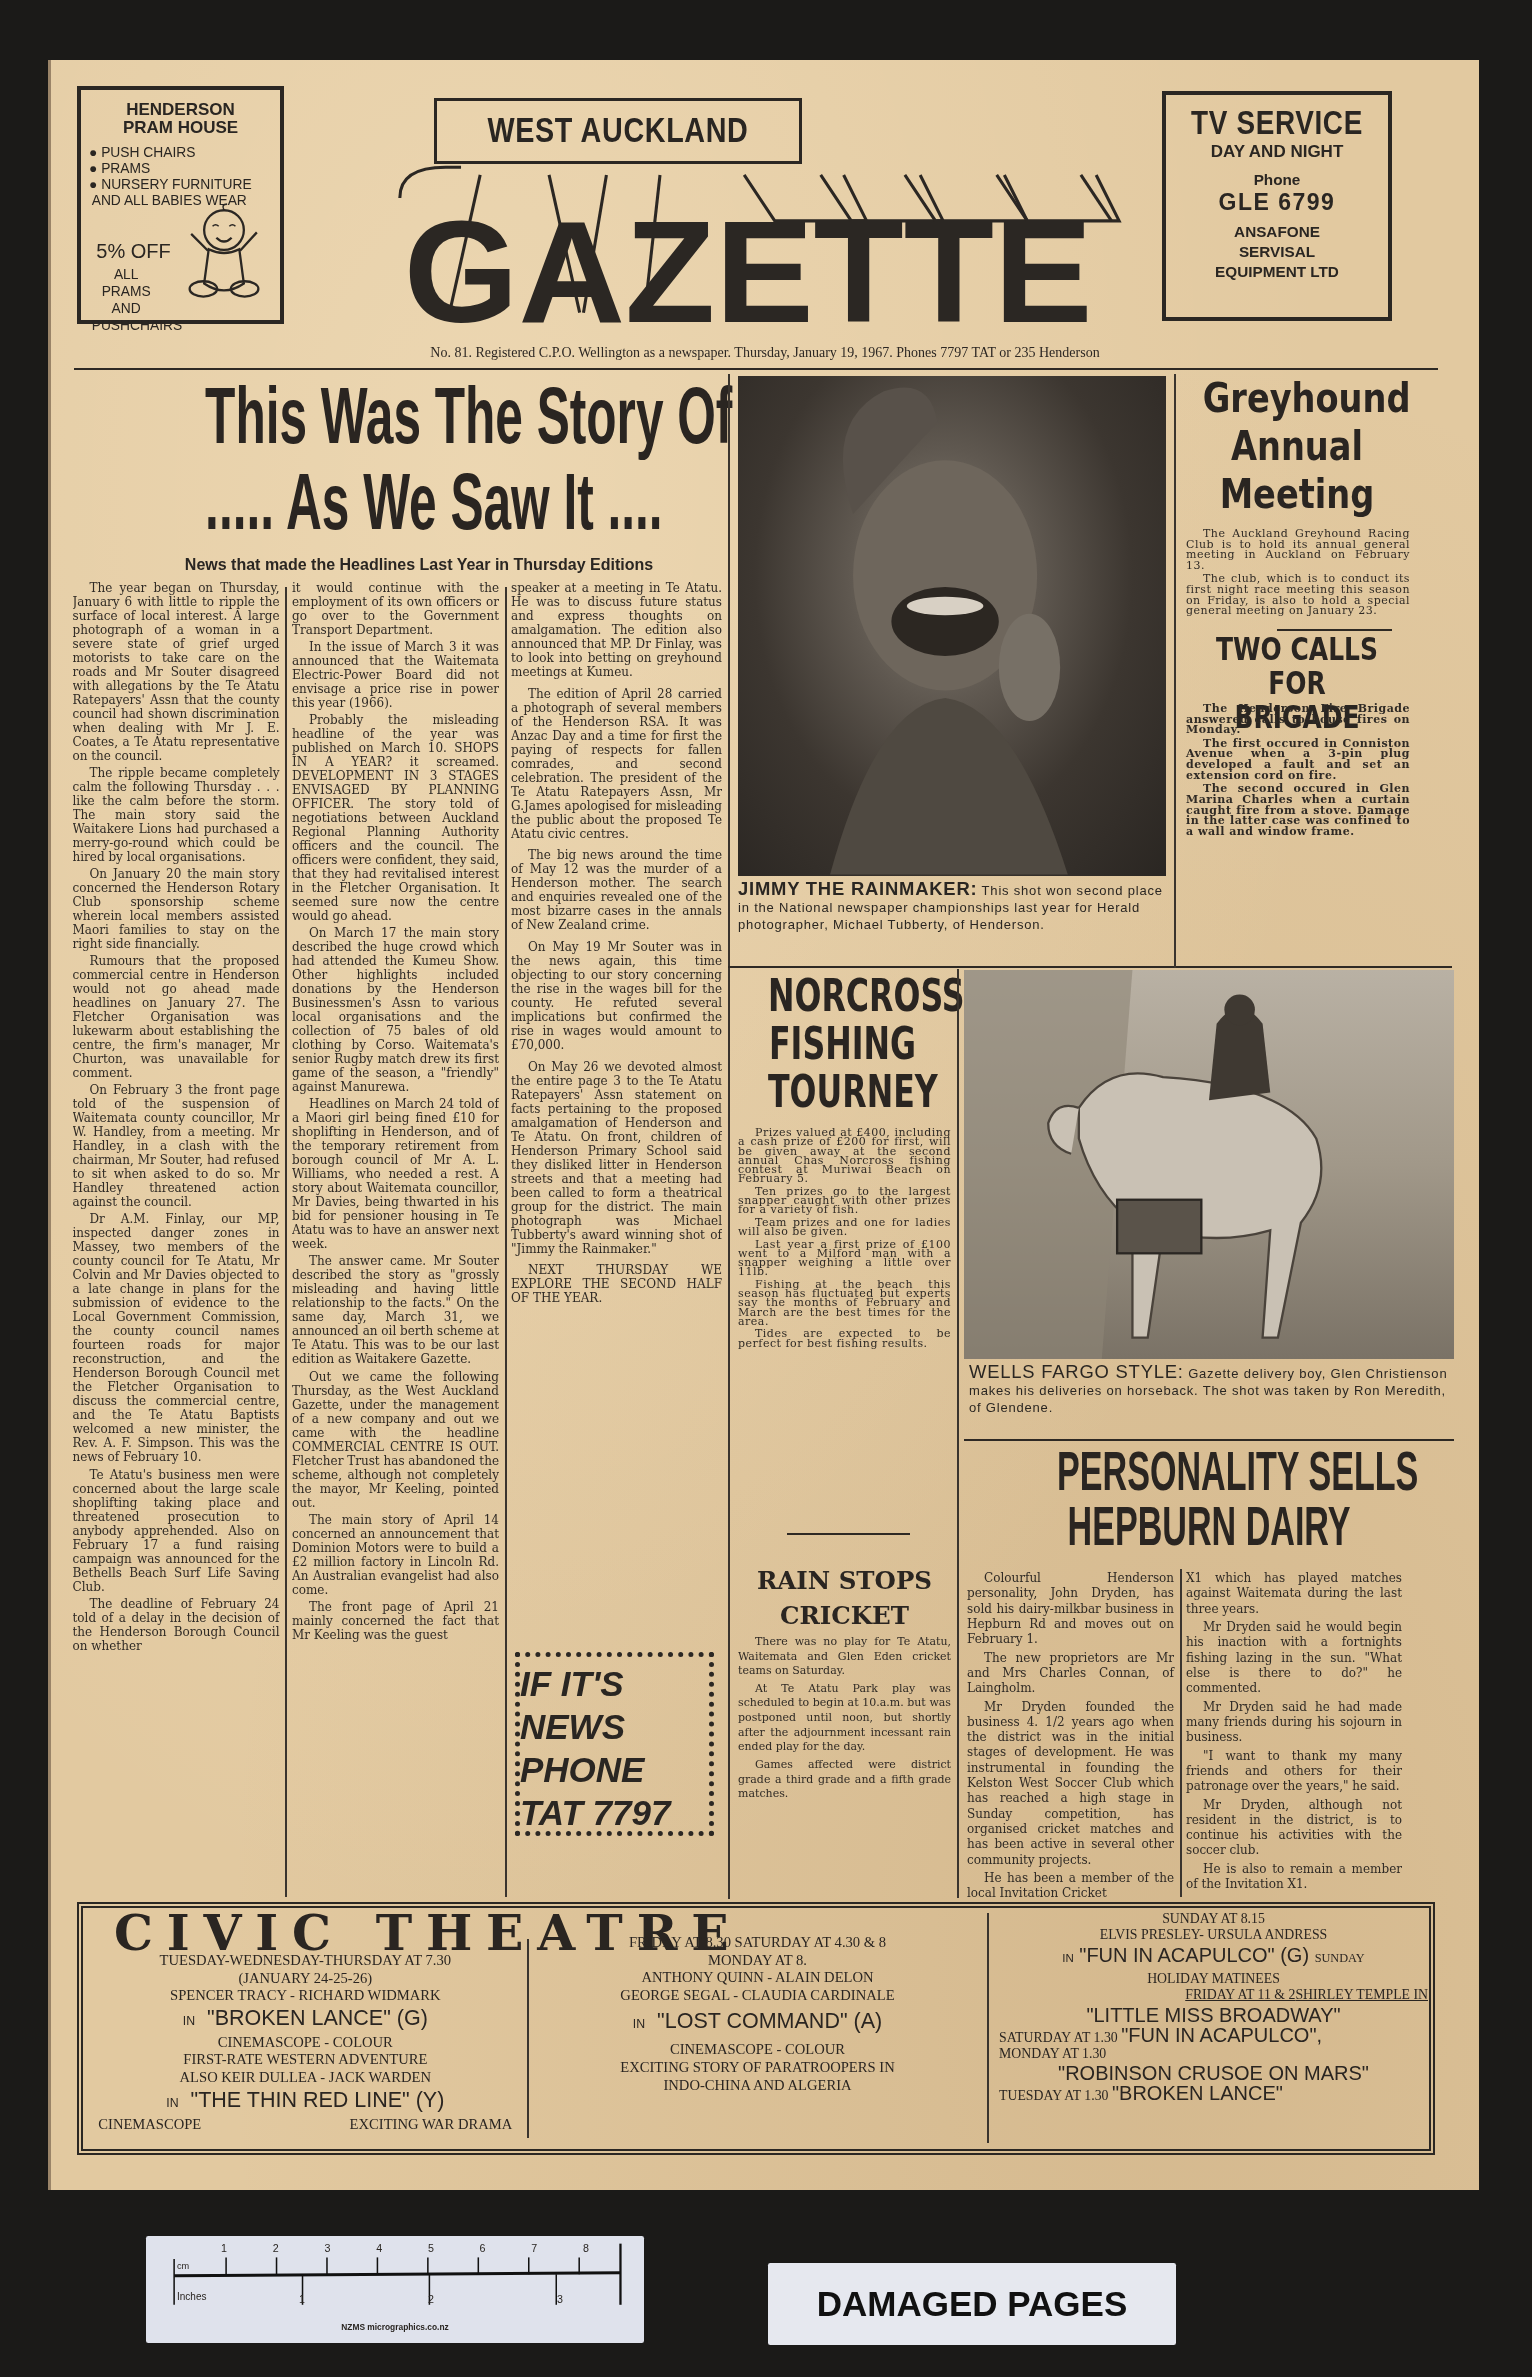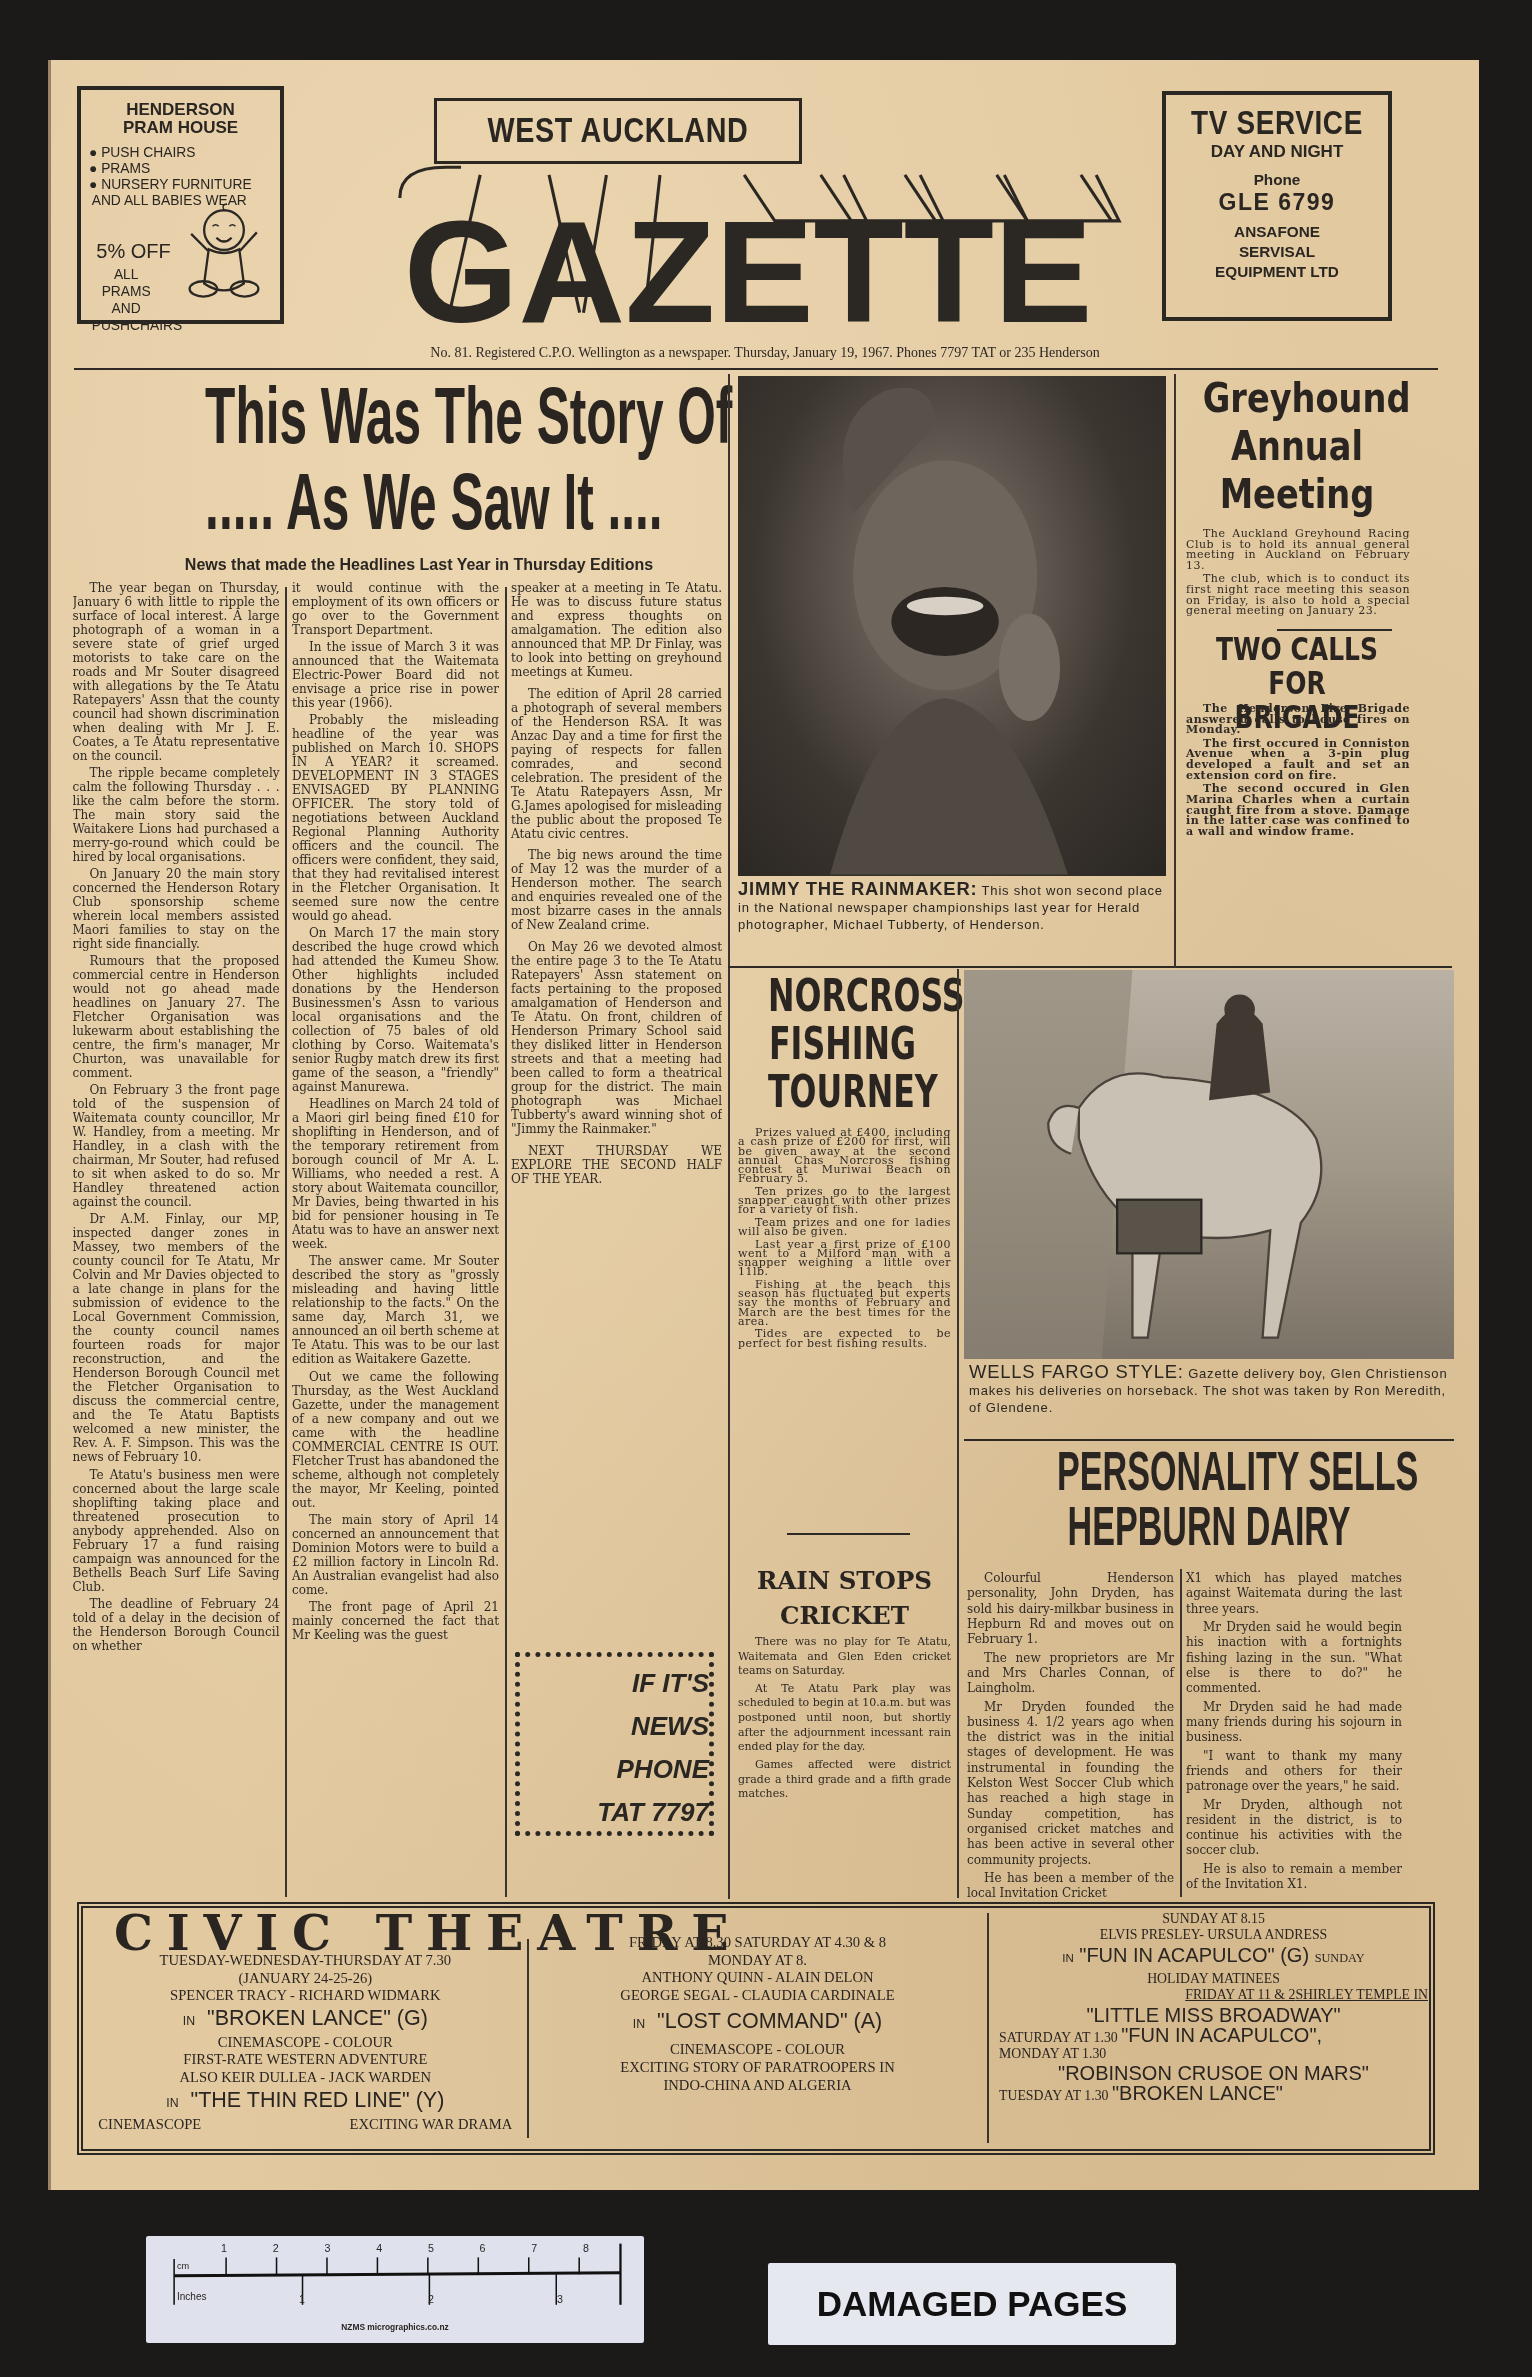--- a/index.html
+++ b/index.html
@@ -142,25 +142,26 @@
     <p>Out we came the following Thursday, as the West Auckland Gazette, under the management of a new company and out we came with the headline COMMERCIAL CENTRE IS OUT. Fletcher Trust has abandoned the scheme, although not completely the mayor, Mr Keeling, pointed out.</p>
     <p>The main story of April 14 concerned an announcement that Dominion Motors were to build a £2 million factory in Lincoln Rd. An Australian evangelist had also come.</p>
     <p>The front page of April 21 mainly concerned the fact that Mr Keeling was the guest</p>
   </div>
   <div class="col-rule" style="left:454px; top:527px; height:1310px;"></div>
 
   <div class="abs body-text" style="left:460px; top:521px; width:211px; height:1019px; overflow:hidden;">
     <p style="text-indent:0">speaker at a meeting in Te Atatu. He was to discuss future status and express thoughts on amalgamation. The edition also announced that MP. Dr Finlay, was to look into betting on greyhound meetings at Kumeu.</p>
     <p style="margin-top:7.7px">The edition of April 28 carried a photograph of several members of the Henderson RSA. It was Anzac Day and a time for first the paying of respects for fallen comrades, and second celebration. The president of the Te Atatu Ratepayers Assn, Mr G.James apologised for misleading the public about the proposed Te Atatu civic centres.</p>
     <p style="margin-top:7.7px">The big news around the time of May 12 was the murder of a Henderson mother. The search and enquiries revealed one of the most bizarre cases in the annals of New Zealand crime.</p>
+    <p style="margin-top:7.7px">On May 19 Mr Souter was in the news again, this time objecting to our story concerning the rise in the wages bill for the county. He refuted several implications but confirmed the rise in wages would amount to £70,000.</p>
     <p style="margin-top:7.7px">On May 26 we devoted almost the entire page 3 to the Te Atatu Ratepayers' Assn statement on facts pertaining to the proposed amalgamation of Henderson and Te Atatu. On front, children of Henderson Primary School said they disliked litter in Henderson streets and that a meeting had been called to form a theatrical group for the district. The main photograph was Michael Tubberty's award winning shot of "Jimmy the Rainmaker."</p>
     <p style="margin-top:7.7px">NEXT THURSDAY WE EXPLORE THE SECOND HALF OF THE YEAR.</p>
   </div>
 
-  <div class="abs" style="left:464px; top:1592px; width:199px; height:184px; border:5.4px dotted #2b2723; text-align:right; font-family:'Liberation Sans',sans-serif; font-weight:bold; font-style:italic; font-size:26px; line-height:43px; padding-top:4.6px;">
+  <div class="abs" style="left:464px; top:1592px; width:199px; height:184px; border:5.4px dotted #2b2723; text-align:left; font-family:'Liberation Sans',sans-serif; font-weight:bold; font-style:italic; font-size:35px; line-height:43px; padding-top:4.6px;">
     <div>IF IT'S</div>
     <div>NEWS</div>
     <div>PHONE</div>
     <div>TAT 7797</div>
   </div>
 
   <div class="col-rule" style="left:677px; top:314px; height:1525px;"></div>
 
   <div class="abs" style="left:687px; top:316px; width:428px; height:500px; background: radial-gradient(ellipse at 48% 40%, #8a8378 0%, #5f5850 30%, #3c3630 60%, #2a2622 100%);">
     <svg width="428" height="500" viewBox="0 0 558 652">

